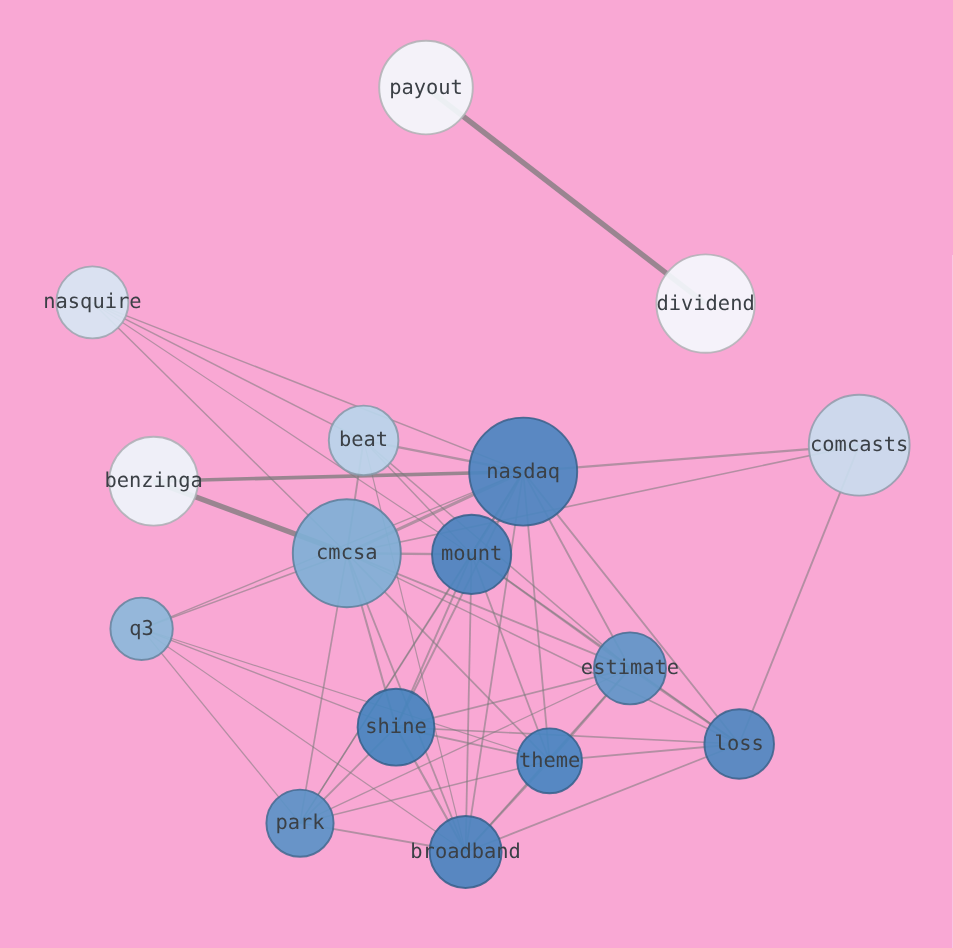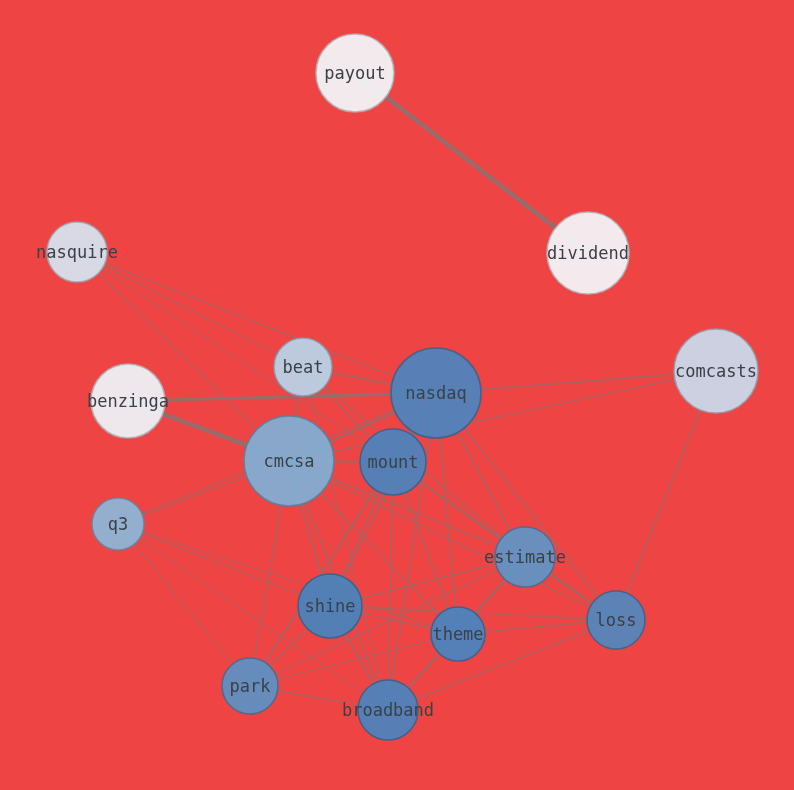--- a/index.html
+++ b/index.html
@@ -5,21 +5,21 @@
   html, body {
     margin: 0;
     padding: 0;
     background: #ffffff;
     font-family: "DejaVu Sans Mono", "Liberation Mono", monospace;
   }
   .stage {
     position: relative;
     width: 794px;
     height: 790px;
-    background: #ef4444;
+    background: #f9a8d4;
     overflow: hidden;
   }
   svg text {
     font-family: "DejaVu Sans Mono", "Liberation Mono", monospace;
     font-size: 17px;
     fill: #3b4046;
     pointer-events: none;
   }
 </style>
 </head>

